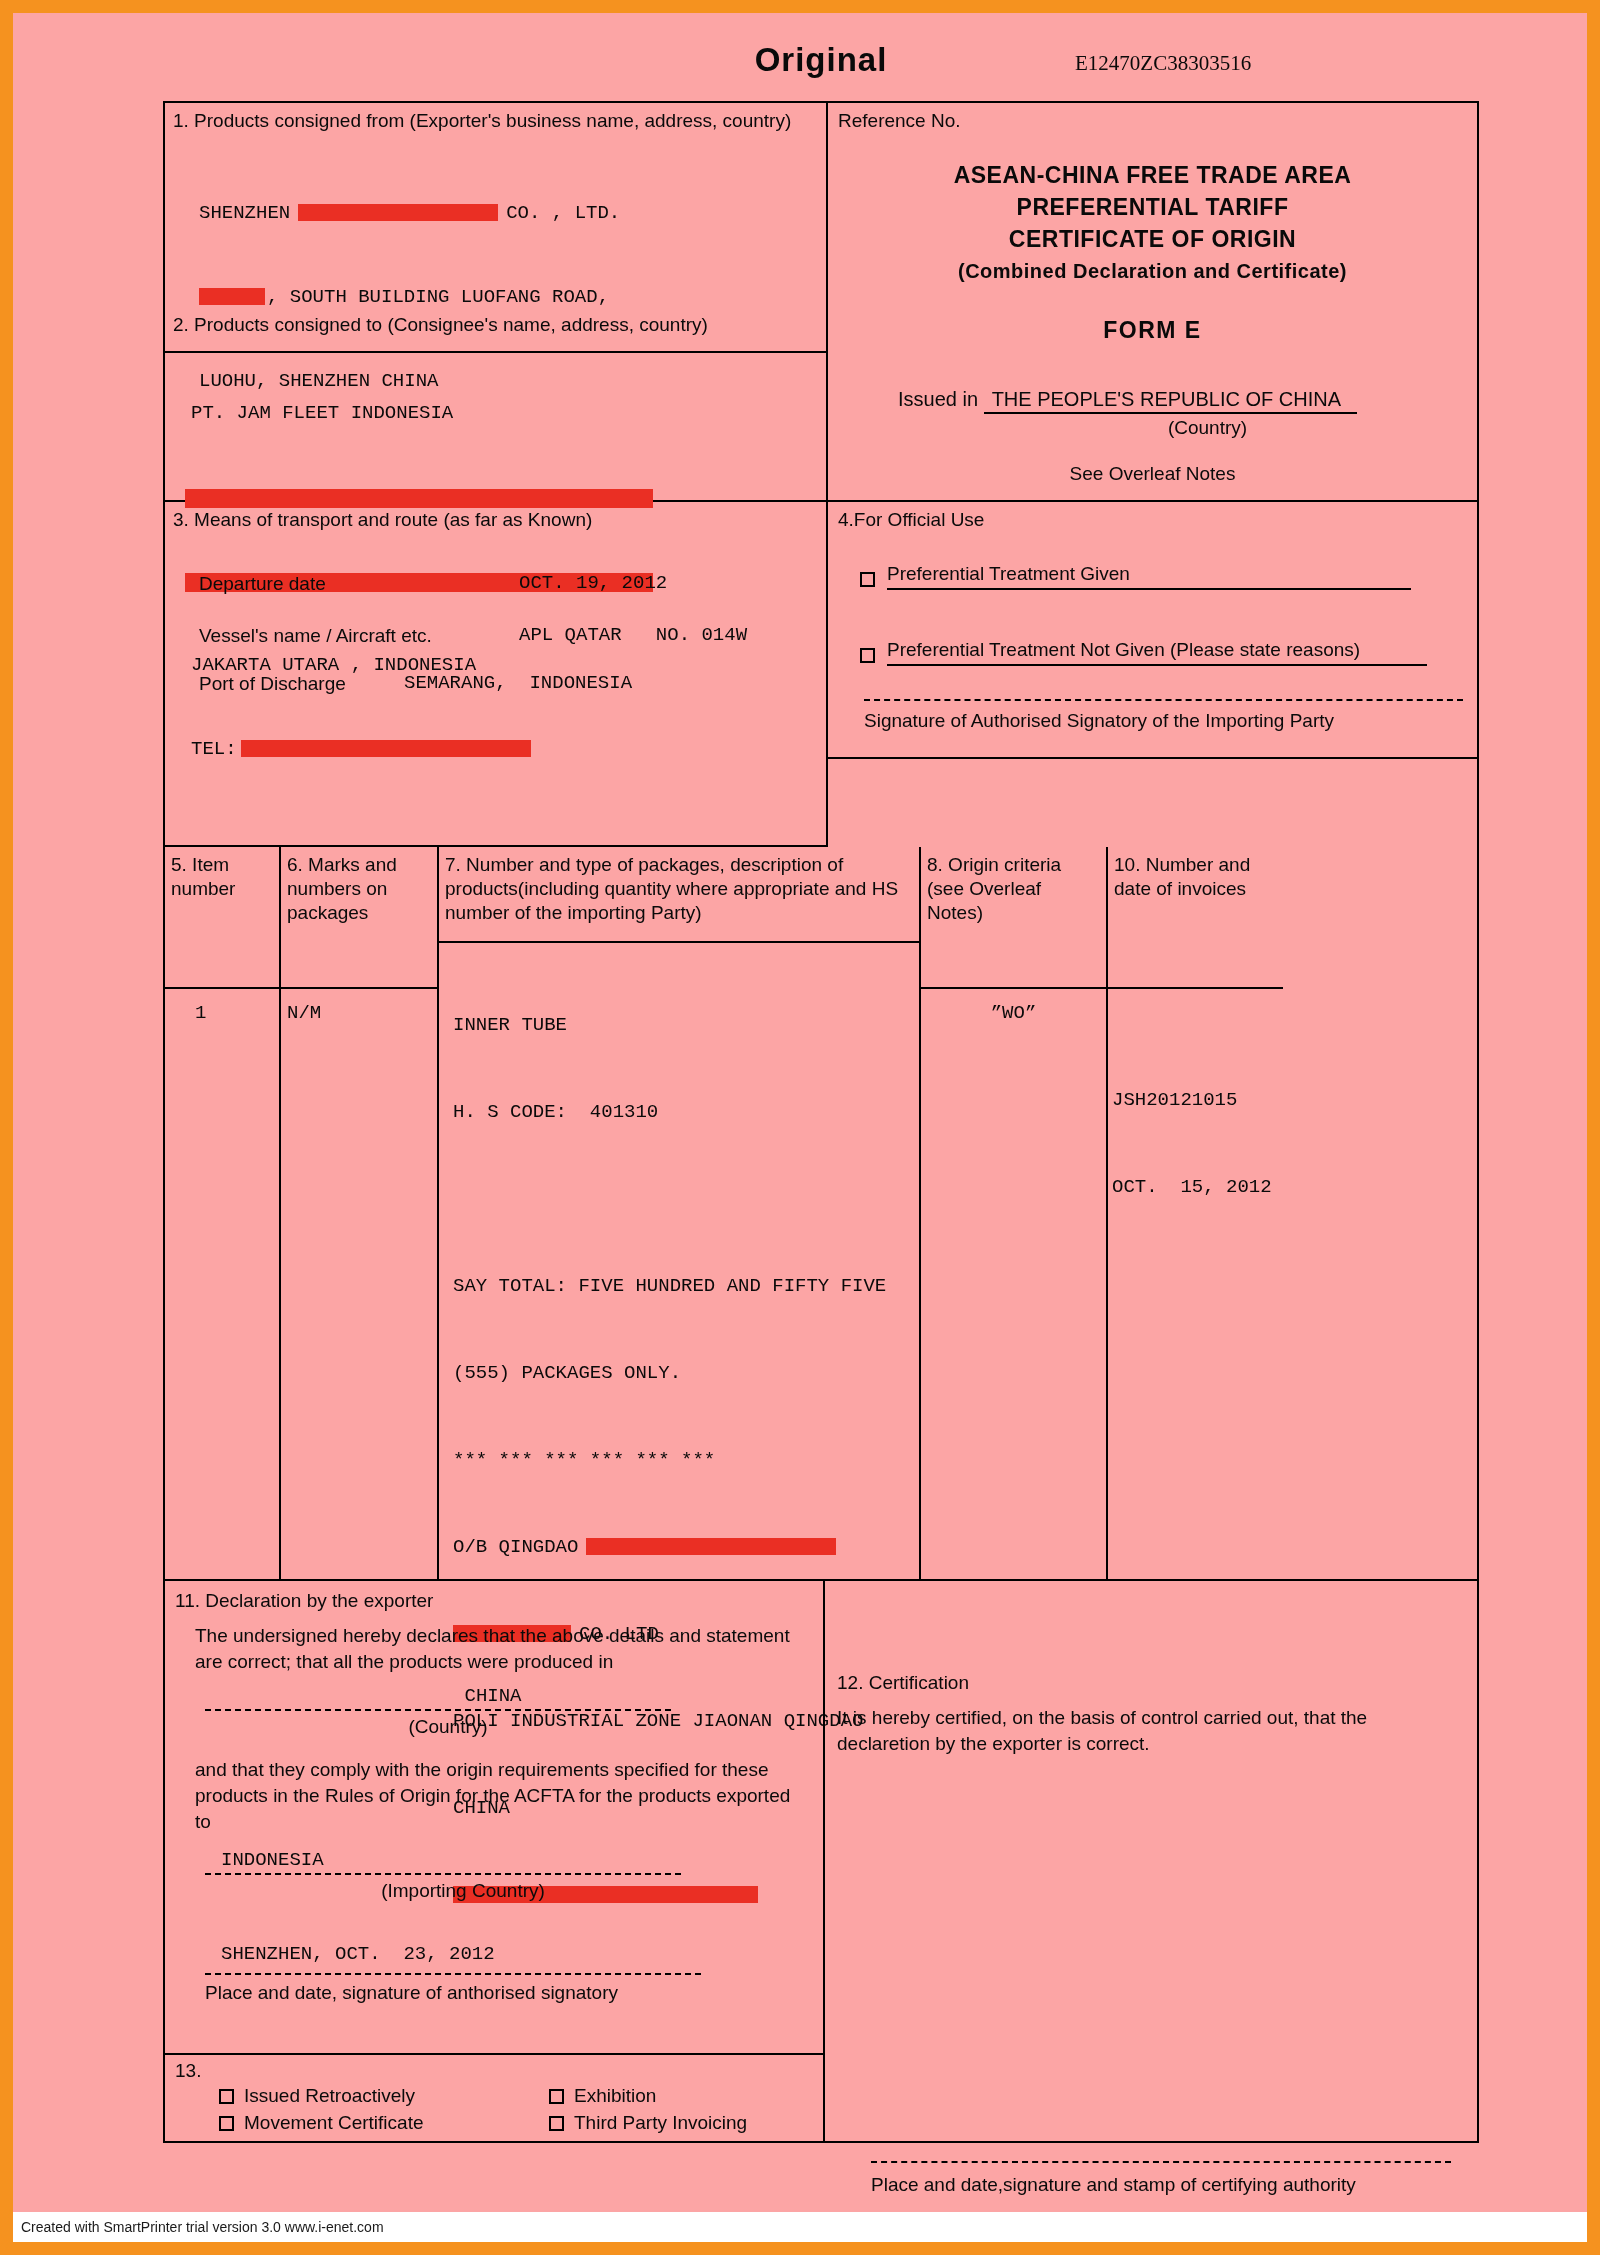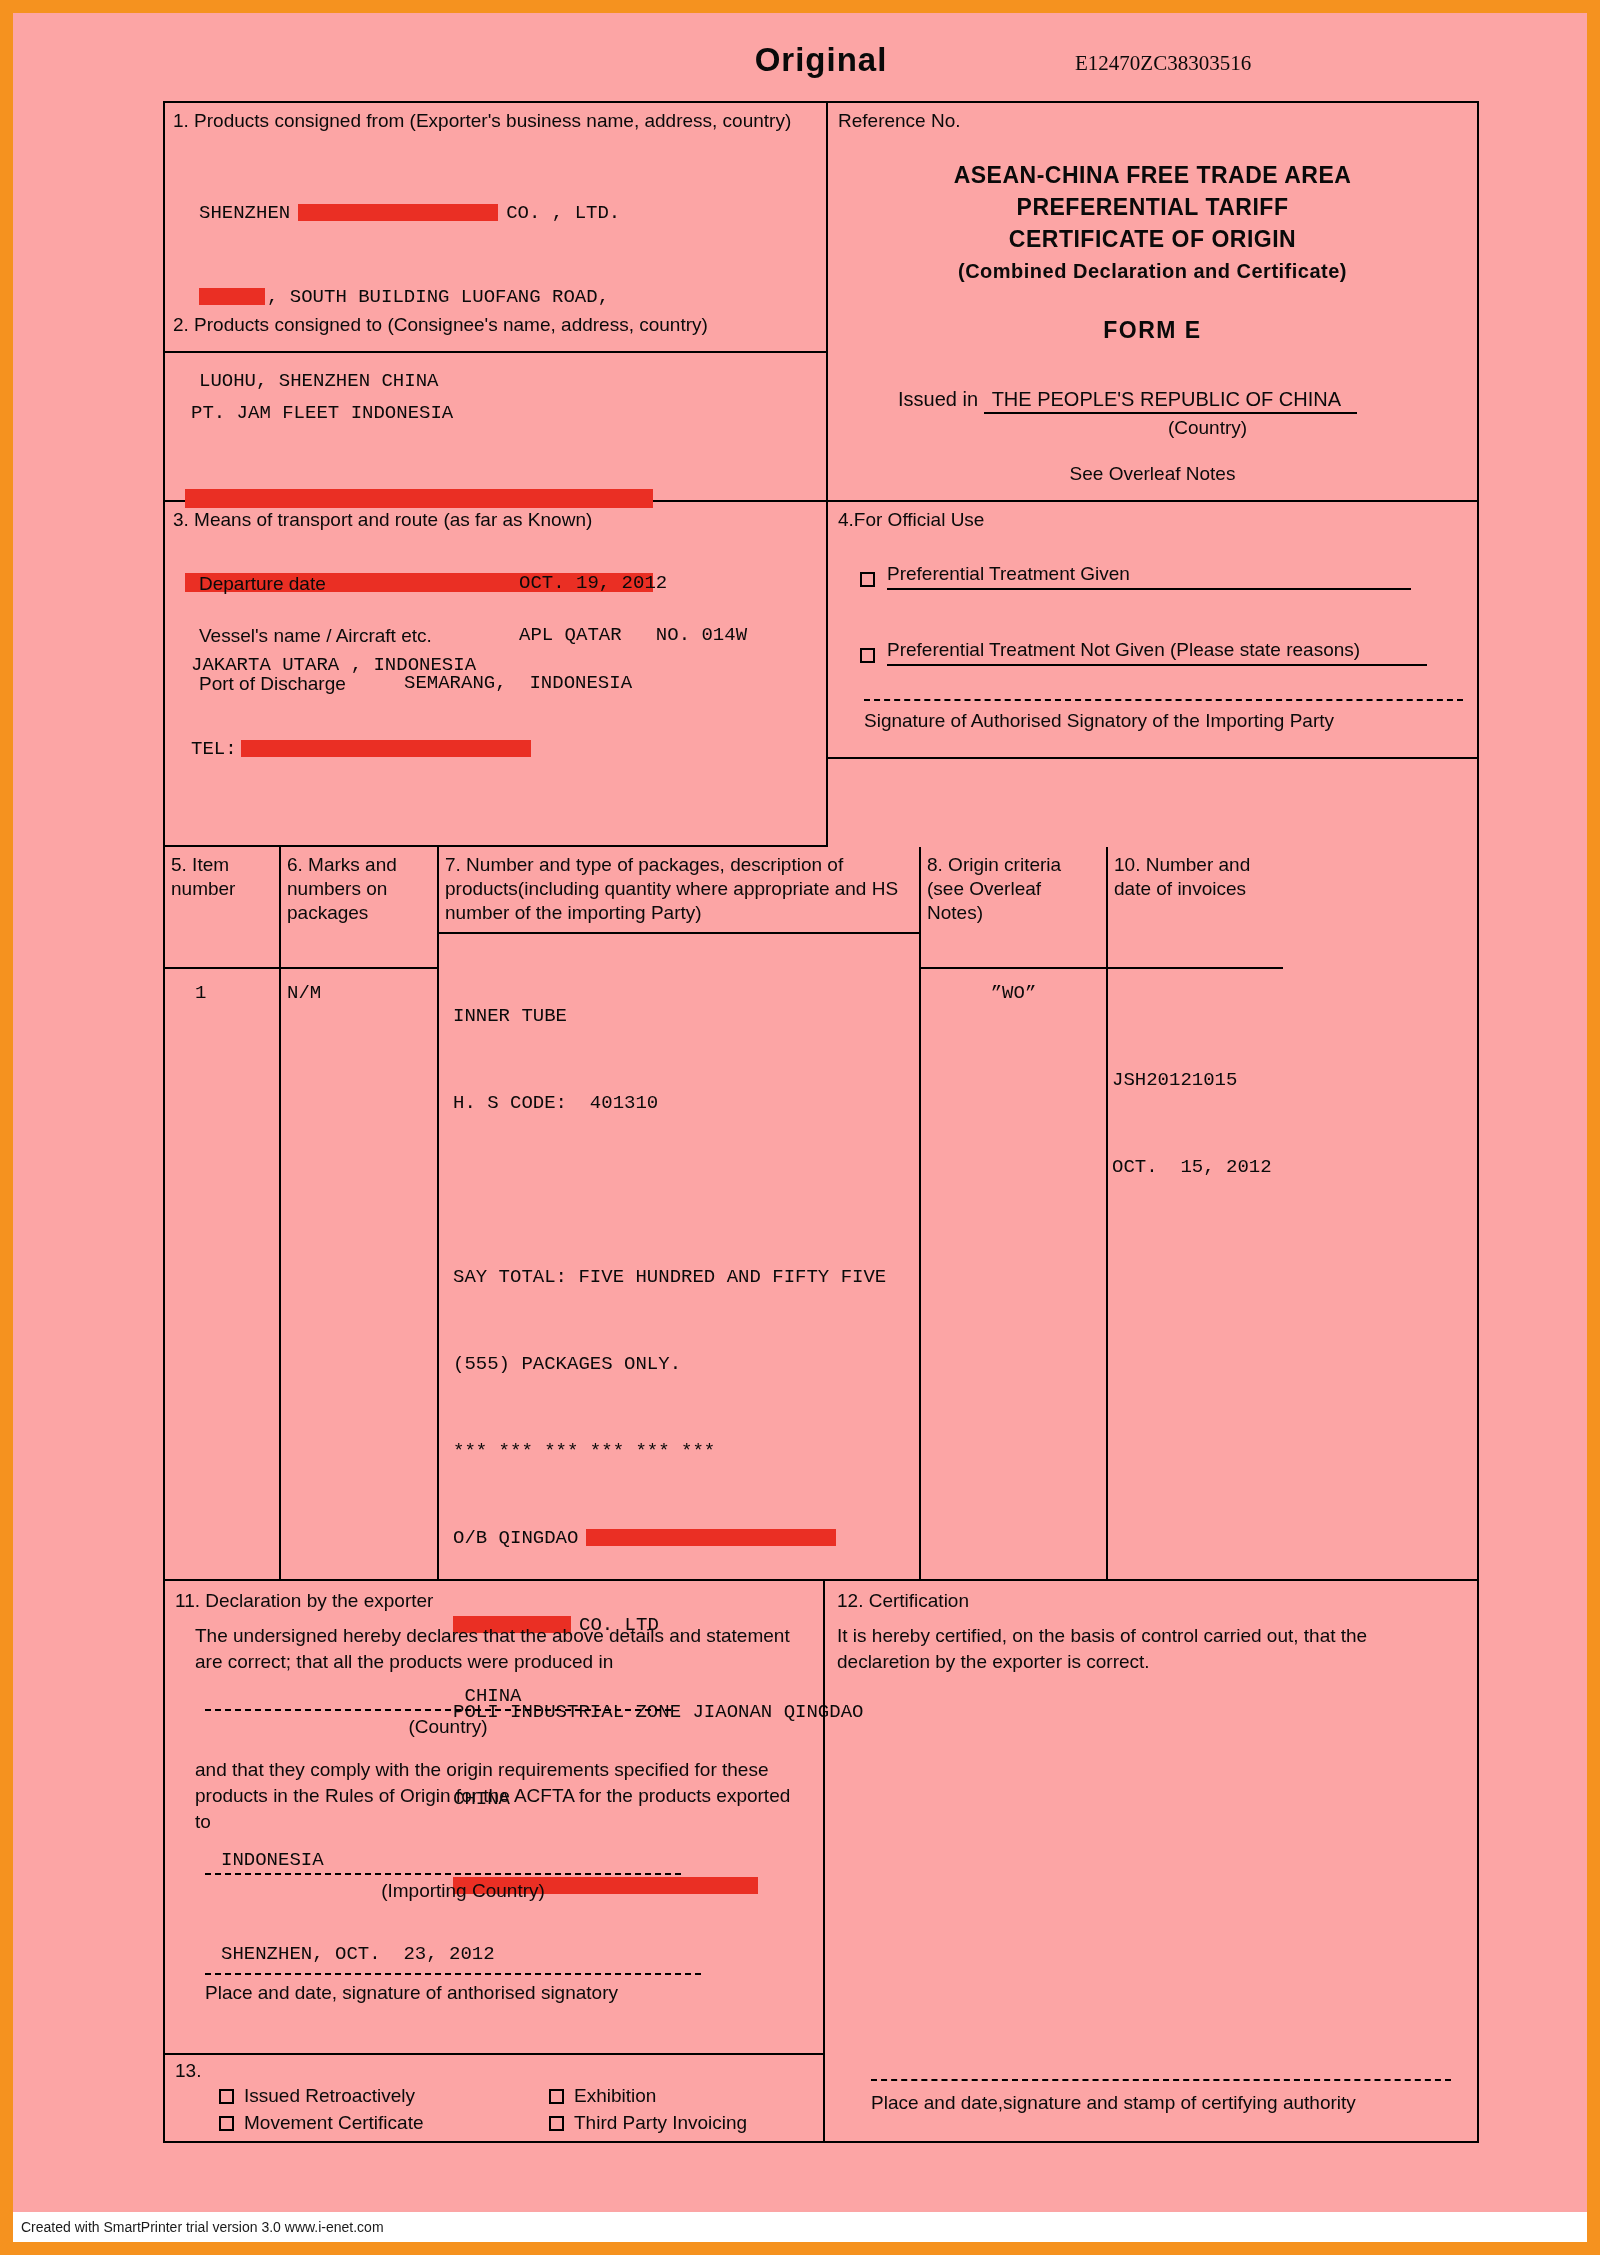--- a/index.html
+++ b/index.html
@@ -18,21 +18,21 @@
   .lbl { font-size:19px; line-height:24px; }
   .mono { font-family:"Liberation Mono","DejaVu Sans Mono",monospace; font-size:19px; white-space:pre; }
   .mline { line-height:28px; }
   .bar { display:inline-block; height:17px; background:#ea2f24; vertical-align:middle; }
   .peek { position:relative; display:inline-block; }
   .peek::after { content:""; position:absolute; left:-6px; right:-6px; top:6px; bottom:3px; background:#ea2f24; }
   .cb { display:inline-block; width:15px; height:15px; border:2px solid #000; flex:none; background:transparent; }
   .dash { border-bottom:2px dashed #000; height:0; }
   .tcol { border-right:2px solid #000; display:flex; flex-direction:column; height:100%; }
   .tcol:last-child { border-right:none; }
-  .thead { height:122px; border-bottom:2px solid #000; padding:6px 4px 7px 6px; font-size:19px; line-height:24px; }
+  .thead { height:142px; border-bottom:2px solid #000; padding:6px 4px 16px 6px; font-size:19px; line-height:24px; }
   .tbody { flex:1; padding-top:10px; font-size:19px; line-height:29px; }
   .optrow { display:flex; align-items:flex-end; }
   .optrow .cb { margin:0 12px 3px 0; }
   .optline { flex:1; border-bottom:2px solid #000; padding-bottom:2px; }
   .cbrow { display:flex; align-items:center; gap:10px; font-size:19px; line-height:22px; }
 </style>
 </head>
 <body>
 
 <div class="frame">
@@ -176,21 +176,21 @@
               <span class="cb"></span>
               <span>Movement Certificate</span>
             </div>
           <div class="cbrow">
               <span class="cb"></span>
               <span>Third Party Invoicing</span>
             </div>
         </div>
       </div>
 
-      <div class="region" style="left:660px; top:1478px; width:652px; height:560px; padding:8px 12px 0 12px;">
+      <div class="region" style="left:660px; top:1560px; width:652px; height:560px; padding:8px 12px 0 12px;">
         <div class="lbl">12. Certification</div>
         <div class="lbl" style="margin-top:10px; line-height:26px;">It is hereby certified, on the basis of control carried out, that the declaretion by the exporter is correct.</div>
         <div style="position:absolute; left:46px; right:26px; bottom:26px;">
           <div class="dash"></div>
           <div class="lbl" style="margin-top:10px;">Place and date,signature and stamp of certifying authority</div>
         </div>
       </div>
 
     </div>
 

